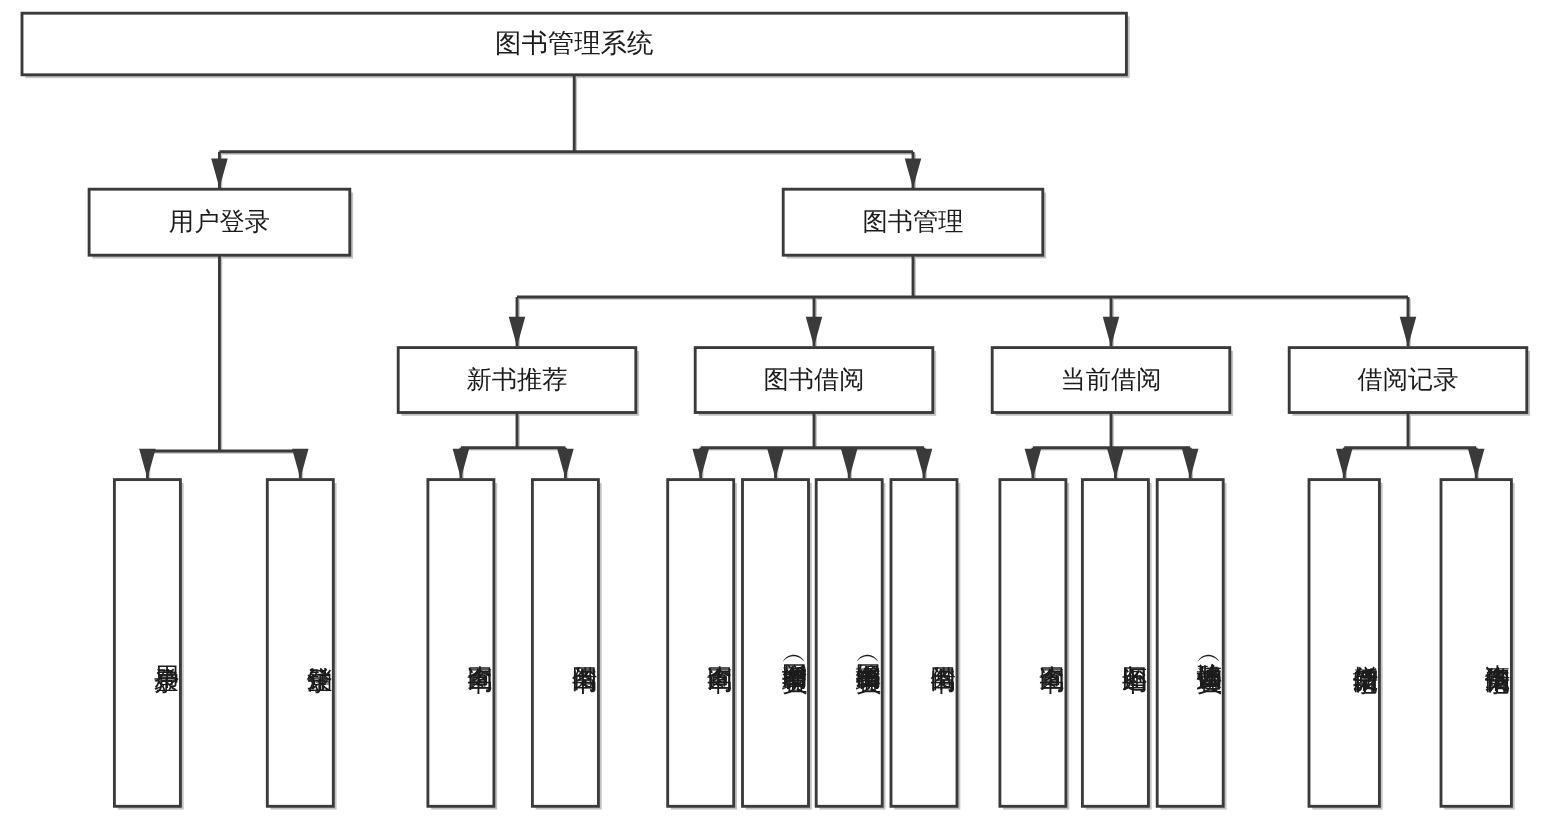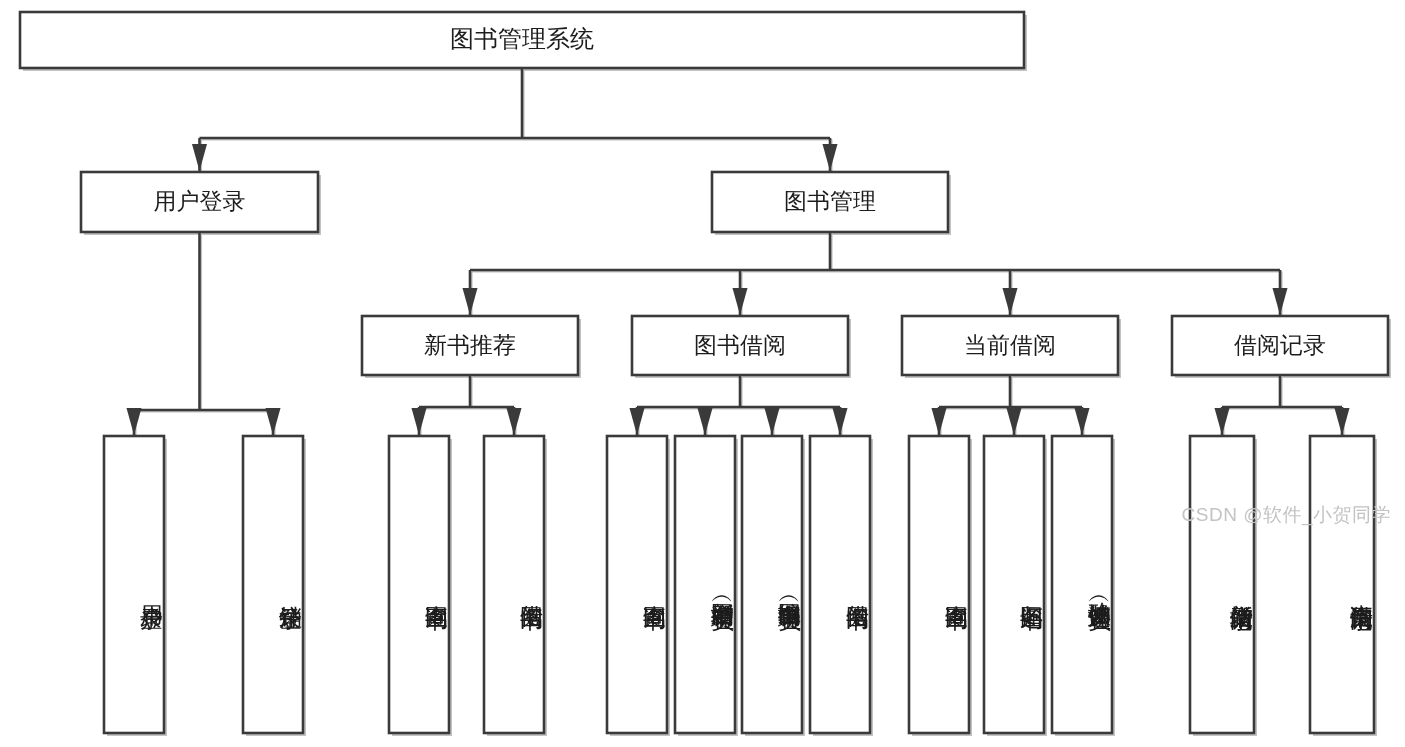--- a/index.html
+++ b/index.html
@@ -243,15 +243,14 @@
       <div class="leaf-label" style="left: 675px; top: 450px; width: 60px; height: 277px;">新增图书（管理员）</div>
       <div class="leaf-label" style="left: 742px; top: 450px; width: 60px; height: 277px;">编辑图书（管理员）</div>
       <div class="leaf-label" style="left: 810px; top: 450px; width: 60px; height: 277px;">借阅图书</div>
       <div class="leaf-label" style="left: 909px; top: 450px; width: 60px; height: 277px;">查询图书</div>
       <div class="leaf-label" style="left: 984px; top: 450px; width: 60px; height: 277px;">归还图书</div>
       <div class="leaf-label" style="left: 1052px; top: 450px; width: 60px; height: 277px;">确认归还（管理员）</div>
       <div class="leaf-label" style="left: 1190px; top: 450px; width: 64px; height: 277px;">新增借阅记录</div>
       <div class="leaf-label" style="left: 1310px; top: 450px; width: 64px; height: 277px;">查询借阅记录</div>
     </div>
 
-  <div class="watermark">CSDN @软件_小贺同学</div>
 
 </div>
 
 </body></html>

